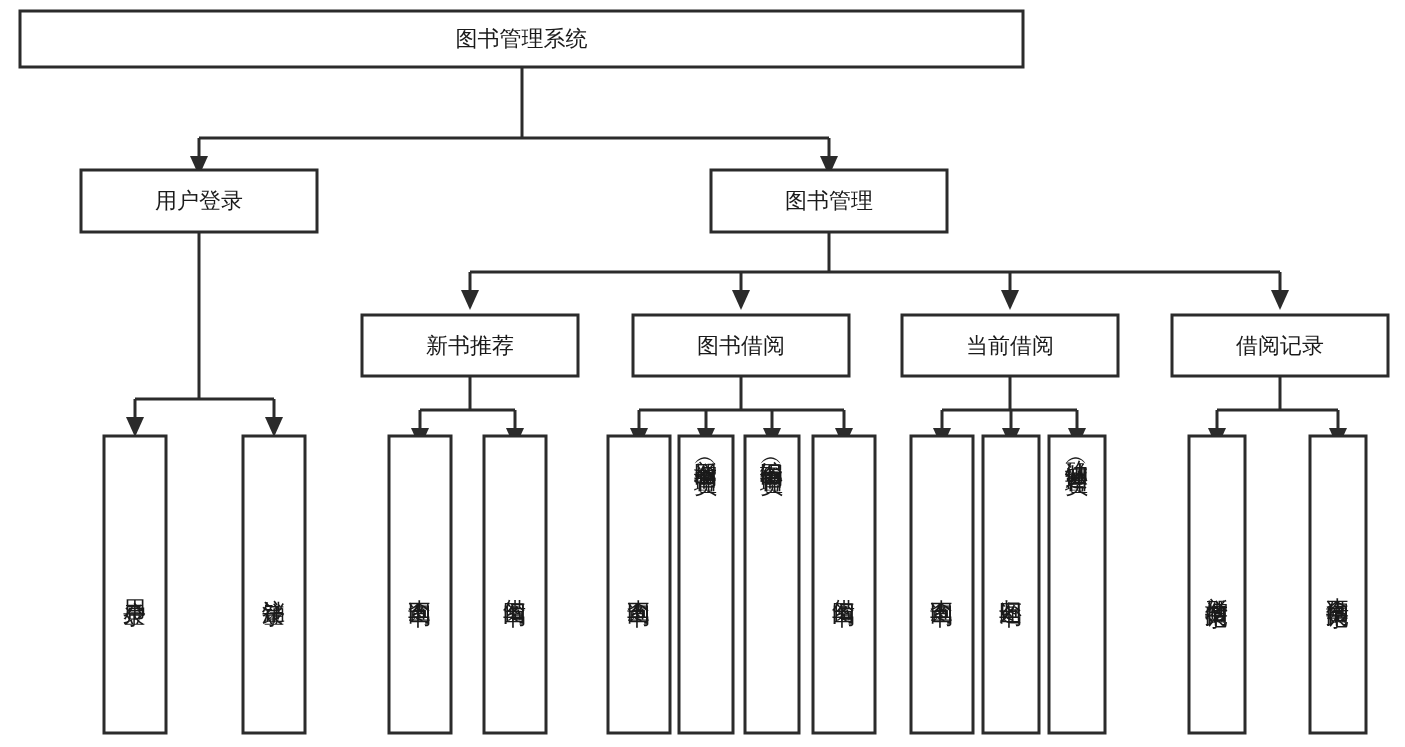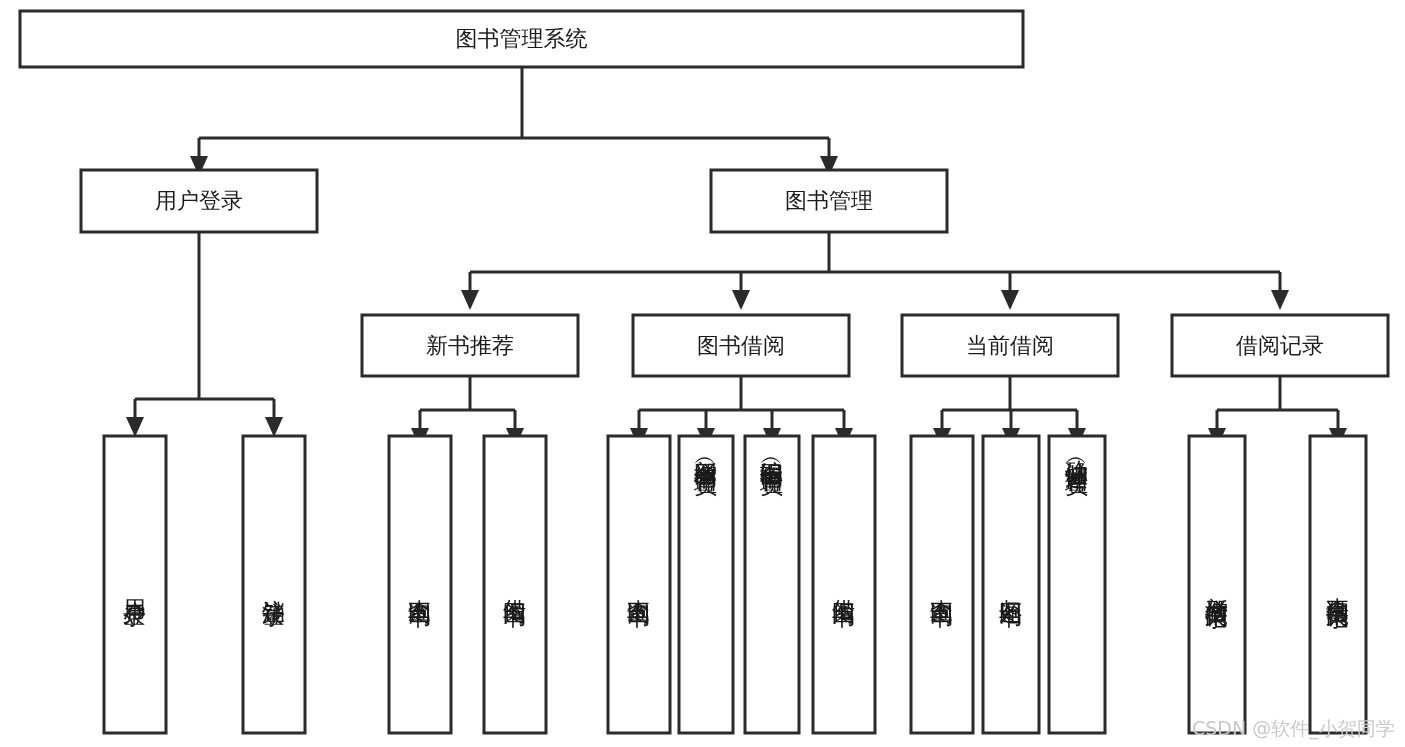--- a/index.html
+++ b/index.html
@@ -254,14 +254,13 @@
       <div class="node-label-v align-top" style="left: 1049px; top: 436px; width: 56px; height: 297px;">
         <span class="vtext">确认归还（管理员）</span>
       </div>
       <div class="node-label-v" style="left: 1189px; top: 436px; width: 56px; height: 297px;">
         <span class="vtext">新增借阅记录</span>
       </div>
       <div class="node-label-v" style="left: 1310px; top: 436px; width: 56px; height: 297px;">
         <span class="vtext">查询借阅记录</span>
       </div>
     </div>
-  <div class="watermark" id="watermark-el" style="left: 1192px; top: 716px;">CSDN @软件_小贺同学</div>
 </div>
 
 </body></html>

